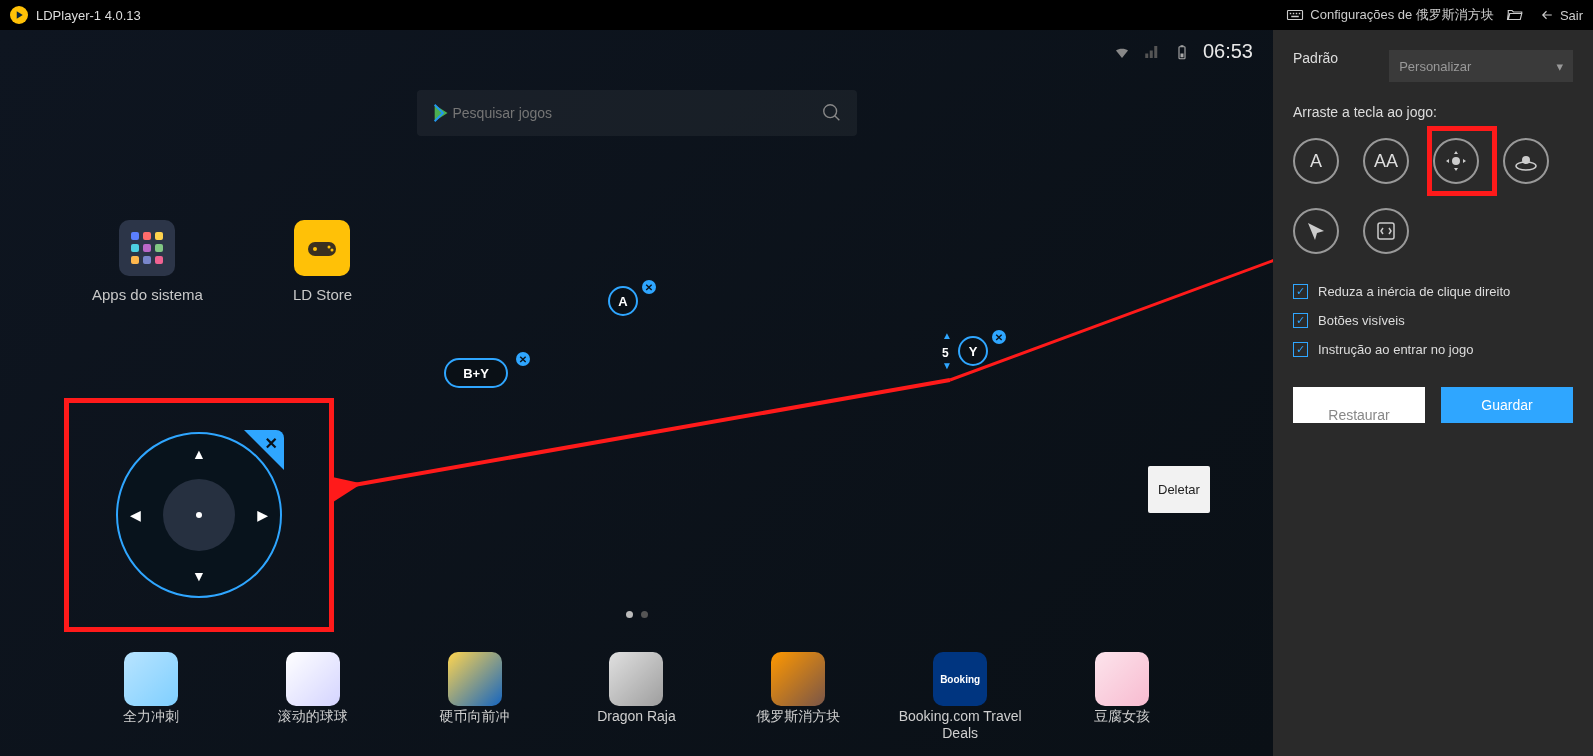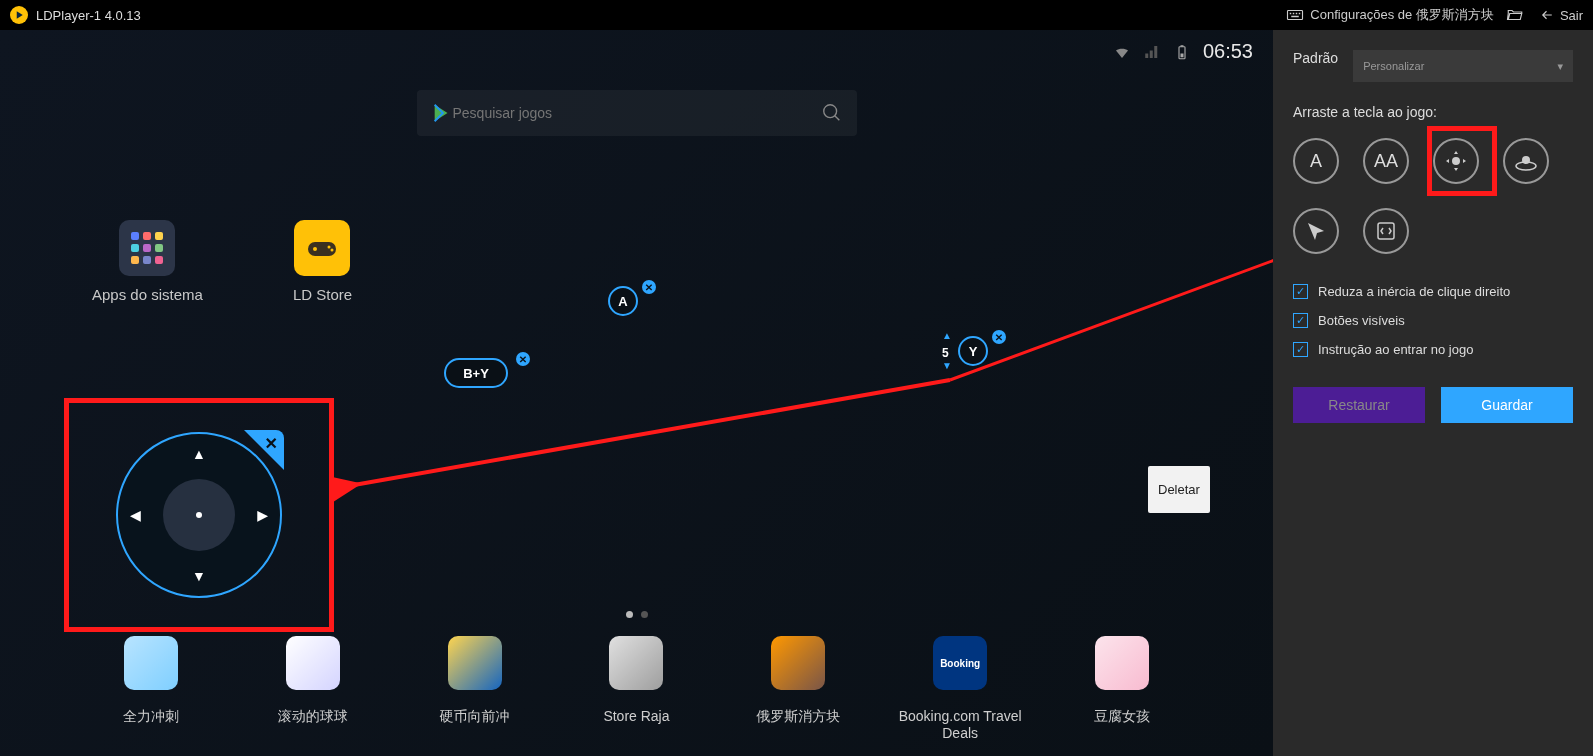--- a/index.html
+++ b/index.html
@@ -42,42 +42,42 @@
 .dpad .arrow.right { right: 12px; top: 50%; transform: translateY(-50%); }
 .dpad-corner { position: absolute; top: -2px; right: -2px; width: 40px; height: 40px; background: #2fa6ff; border-top-right-radius: 8px; clip-path: polygon(0 0, 100% 0, 100% 100%); display: flex; align-items: flex-start; justify-content: flex-end; padding: 4px 6px 0 0; color: #0a1016; font-weight: bold; cursor: pointer; }
 
 .deletar { position: absolute; background: #f2f2f2; color: #222; font-size: 13px; padding: 16px 10px; border-radius: 2px; }
 
 .dots { position: absolute; bottom: 138px; left: 50%; transform: translateX(-50%); display: flex; gap: 8px; }
 .dots .d { width: 7px; height: 7px; border-radius: 50%; background: #555; }
 .dots .d.active { background: #bbb; }
 
 .dock { position: absolute; bottom: 14px; left: 0; right: 0; display: flex; justify-content: space-around; padding: 0 70px; }
-.dock-item { display: flex; flex-direction: column; align-items: center; gap: 18px; width: 130px; cursor: pointer; }
+.dock-item { display: flex; flex-direction: column; align-items: center; gap: 2px; width: 130px; cursor: pointer; }
 .dock-item .ic { width: 54px; height: 54px; border-radius: 10px; }
 .dock-item .label { color: #cfcfcf; font-size: 14px; text-align: center; line-height: 1.2; }
 
 .arrow-svg { position: absolute; pointer-events: none; }
 
 .sb-row { display: flex; gap: 15px; margin-bottom: 22px; }
 .sb-row .lbl { color: #ddd; font-size: 14px; }
-.select { flex: 1; background: #3a3a3a; color: #999; height: 32px; display: flex; align-items: center; padding: 0 10px; font-size: 11px; cursor: pointer; justify-content: space-between; }
+.select { flex: 1; background: #3a3a3a; color: #999; height: 32px; display: flex; align-items: center; padding: 0 10px; font-size: 13px; cursor: pointer; justify-content: space-between; margin-left: 36px; }
 .sb-title { color: #ddd; font-size: 14px; margin-bottom: 18px; }
 .key-grid { display: flex; flex-wrap: wrap; gap: 24px; margin-bottom: 30px; }
 .key-ctr { width: 46px; height: 46px; border: 2px solid #999; border-radius: 50%; display: flex; align-items: center; justify-content: center; color: #ddd; font-size: 18px; font-weight: 500; cursor: grab; }
 .key-grid-wrap { position: relative; }
 .highlight-box { position: absolute; border: 5px solid #ff1a1a; pointer-events: none; }
 
 .checks { margin-top: 30px; }
 .check { display: flex; align-items: center; gap: 10px; margin-bottom: 14px; font-size: 13px; color: #ddd; cursor: pointer; }
 .check .box { width: 15px; height: 15px; border: 1.5px solid #2fa6ff; display: flex; align-items: center; justify-content: center; color: #2fa6ff; font-size: 11px; }
 
 .btns { display: flex; gap: 16px; margin-top: 30px; }
 .btn { flex: 1; height: 36px; display: flex; align-items: center; justify-content: center; font-size: 14px; cursor: pointer; }
-.btn.restore { background: #4c1d95; color: #888; }
+.btn.restore { background: #ffffff; color: #888; align-items: flex-end; }
 .btn.save { background: #2fa6ff; color: #fff; }
 </style>
 </head>
 <body>
 
 <div class="titlebar">
   <div class="logo">
     <svg viewBox="0 0 24 24">
         <circle cx="12" cy="12" r="10" fill="#ffc107"></circle>
         <path d="M9 7 L17 12 L9 17 Z" fill="#0a2540"></path>
@@ -226,21 +226,21 @@
     <div class="dock-item">
         <div class="ic" style="background:linear-gradient(135deg,#fff,#d4d4ff);"></div>
         <span class="label">滚动的球球</span>
       </div>
     <div class="dock-item">
         <div class="ic" style="background:linear-gradient(135deg,#ffd54f,#1565c0);"></div>
         <span class="label">硬币向前冲</span>
       </div>
     <div class="dock-item">
         <div class="ic" style="background:linear-gradient(135deg,#e0e0e0,#9e9e9e);"></div>
-        <span class="label">Store Raja</span>
+        <span class="label">Dragon Raja</span>
       </div>
     <div class="dock-item">
         <div class="ic" style="background:linear-gradient(135deg,#ff9800,#795548);"></div>
         <span class="label">俄罗斯消方块</span>
       </div>
     <div class="dock-item">
         <div class="ic" style="background:#003580; display:flex;align-items:center;justify-content:center;color:#fff;font-size:10px;font-weight:bold;">Booking</div>
         <span class="label">Booking.com Travel Deals</span>
       </div>
     <div class="dock-item">

